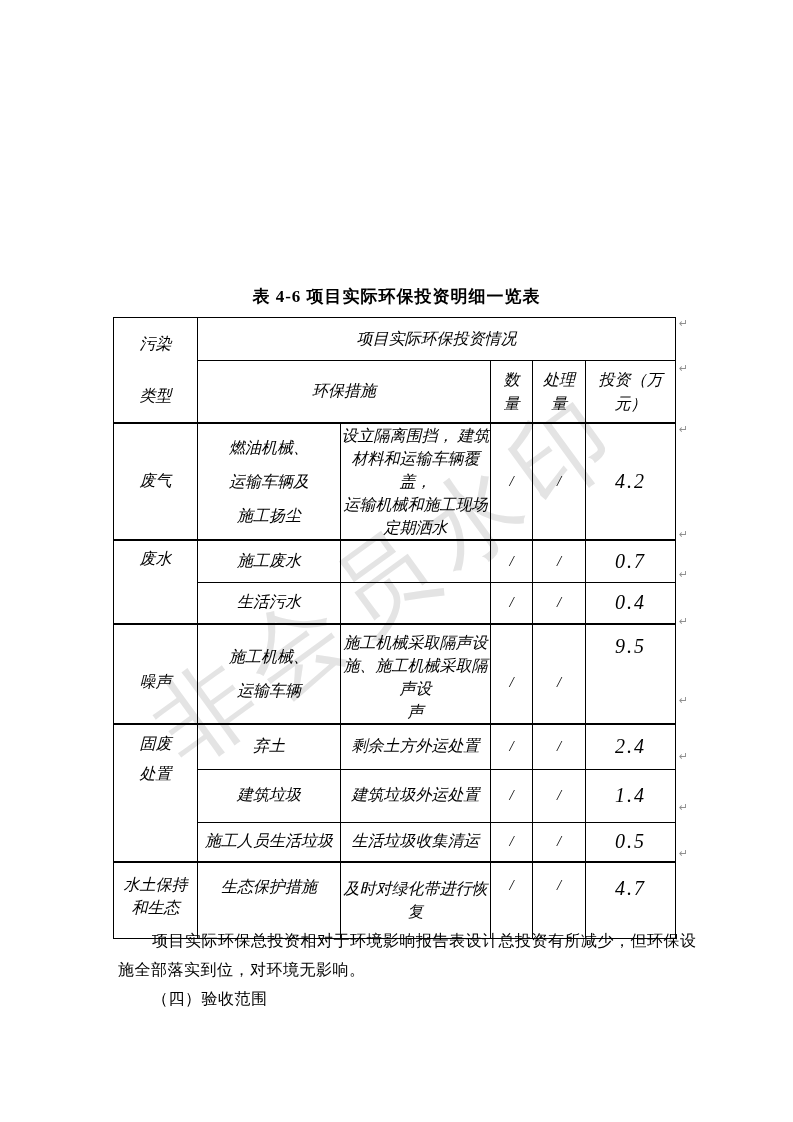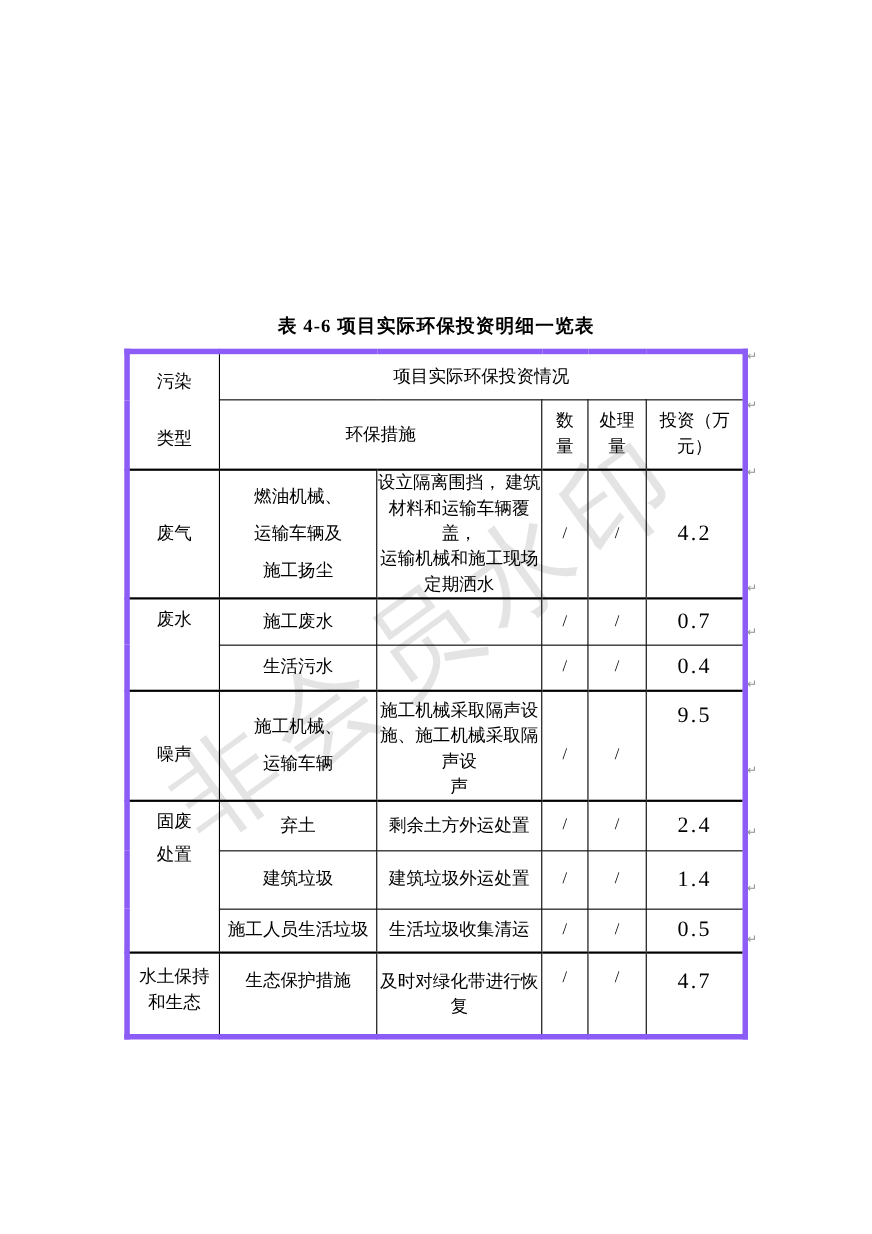--- a/index.html
+++ b/index.html
@@ -29,21 +29,21 @@
     font-size:96px;letter-spacing:14px;white-space:nowrap;
     color:#e4e4e4;z-index:0;user-select:none;
   }
   
   table.inv{
     position:absolute;left:113px;top:317px;z-index:1;
     border-collapse:collapse;table-layout:fixed;
     width:562px;background:transparent;
     font-size:16px;
   }
-  table.inv{border:5px solid #8b5cf6;}
+  table.inv{border:1px solid #8b5cf6;font-style:italic;}
   table.inv td{
     border:1px solid #000;
     text-align:center;vertical-align:middle;
     padding:0;background:transparent;
     overflow:hidden;
   }
   tr.sec td{border-top-width:2px;}
   .lh52{line-height:52px;}
   .lh34 div{line-height:34px;}
   .lh30 div{line-height:30px;}
@@ -206,14 +206,19 @@
   <span class="ret-mark" style="top:363px;">↵</span>
   <span class="ret-mark" style="top:424px;">↵</span>
   <span class="ret-mark" style="top:529px;">↵</span>
   <span class="ret-mark" style="top:569px;">↵</span>
   <span class="ret-mark" style="top:616px;">↵</span>
   <span class="ret-mark" style="top:695px;">↵</span>
   <span class="ret-mark" style="top:751px;">↵</span>
   <span class="ret-mark" style="top:802px;">↵</span>
   <span class="ret-mark" style="top:848px;">↵</span>
 
+  <div class="block closing" style="top:926px;">
+    <div class="line indent">项目实际环保总投资相对于环境影响报告表设计总投资有所减少，但环保设</div>
+    <div class="line">施全部落实到位，对环境无影响。</div>
+    <div class="line indent">（四）验收范围</div>
+  </div>
 
 </div>
 
 </body></html>

